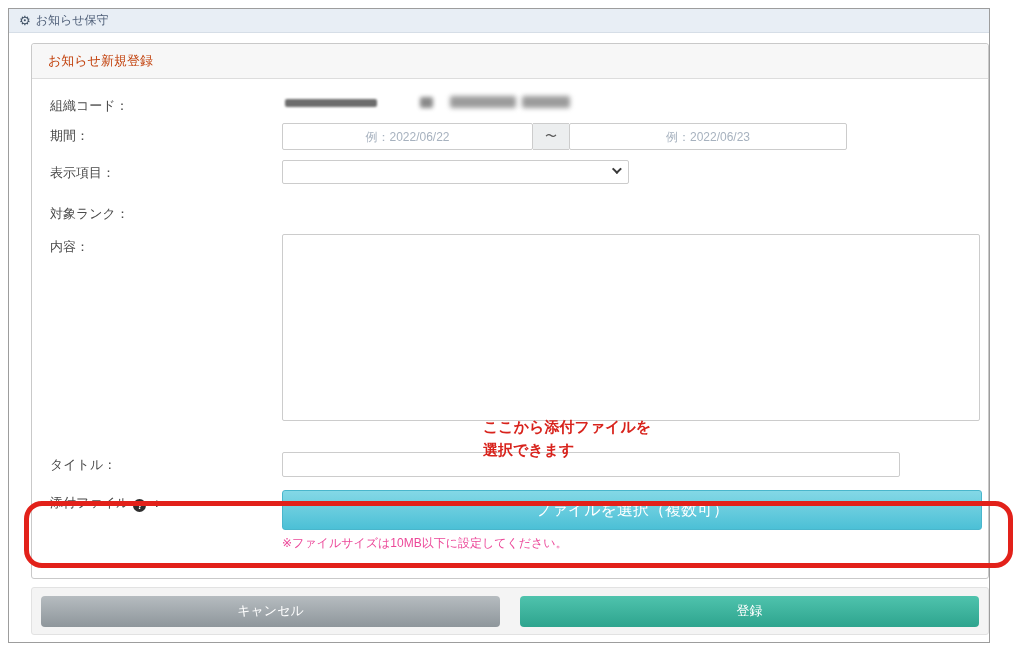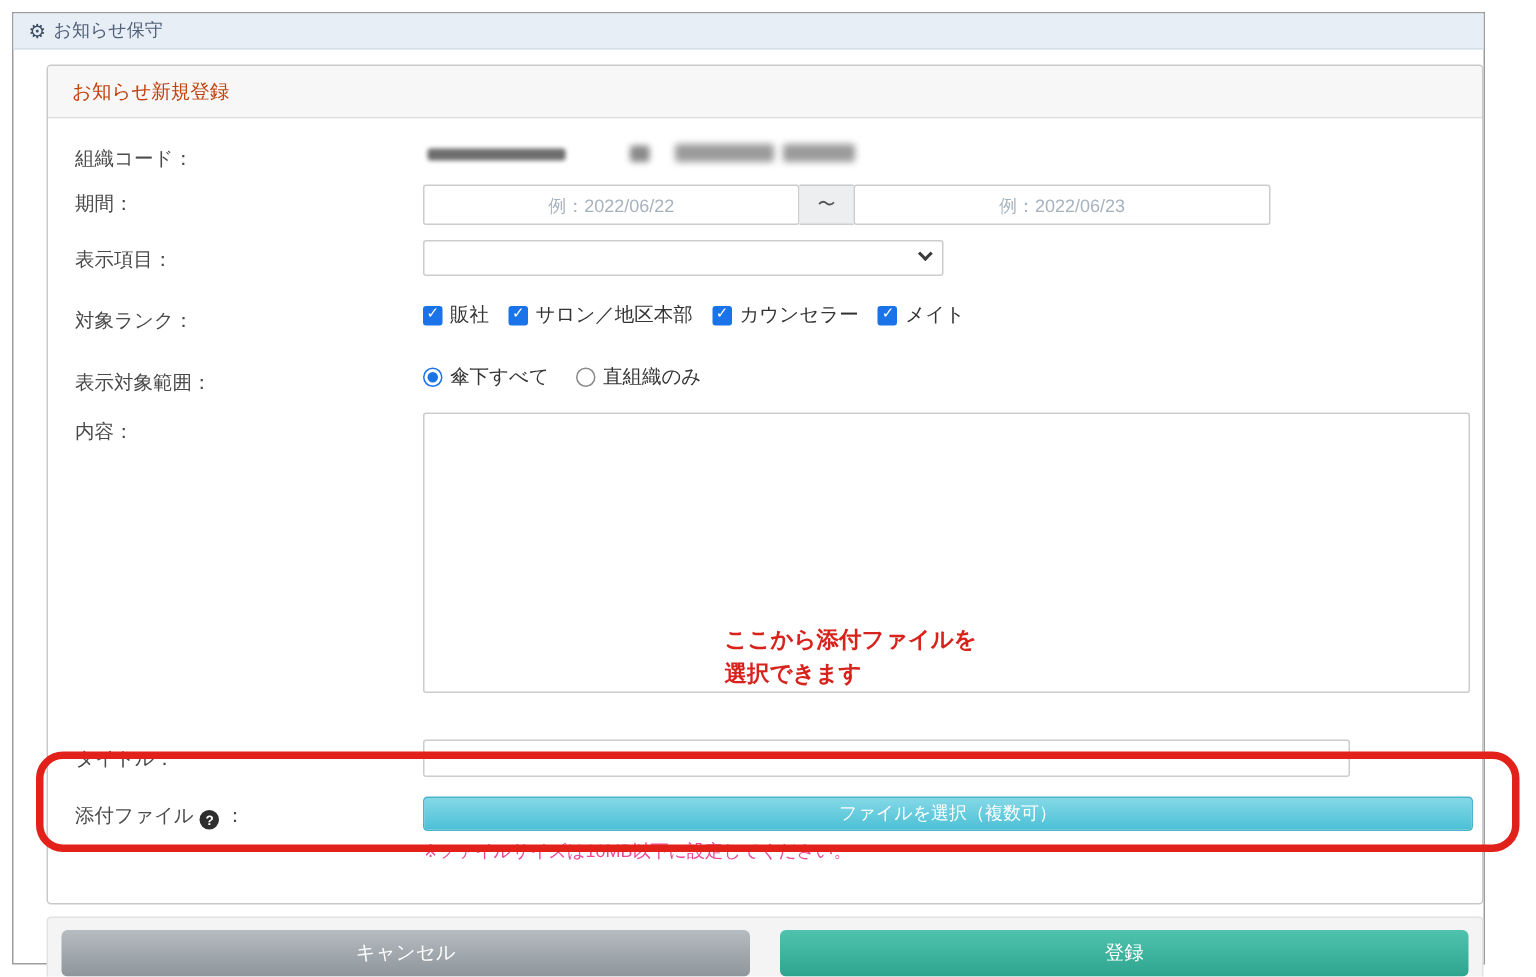--- a/index.html
+++ b/index.html
@@ -83,22 +83,22 @@
   .content-area { width:698px; height:187px; border:1px solid #ccc; border-radius:2px;
                   resize:none; outline:none; font-family:inherit; font-size:12px; padding:6px 8px; }
 
   
   .row-attach { margin-top:13px; }
   .lbl-attach { display:flex; align-items:flex-end; gap:4px; }
   .help { width:13px; height:13px; border-radius:50%; background:#2e2e2e; color:#fff;
           font-size:9px; font-weight:bold; display:inline-flex; align-items:center;
           justify-content:center; }
   .attach-col { display:flex; flex-direction:column; }
-  .file-btn { width:700px; height:23px; border:1px solid #49b6cc; border-radius:3px;
-              background:linear-gradient(#84d8e6,#4cc0d6); color:#fff; font-size:12px;
+  .file-btn { width:700px; height:40px; border:1px solid #49b6cc; border-radius:3px;
+              background:linear-gradient(#84d8e6,#4cc0d6); color:#fff; font-size:16px;
               font-family:inherit; cursor:pointer; }
   .file-note { margin-top:5px; font-size:12px; color:#ec4899; }
 
   
   .footer { width:958px; margin-top:8px; height:48px; background:#f4f4f4;
             border:1px solid #e2e2e2; border-radius:3px; display:flex;
             align-items:center; gap:20px; padding:0 9px; }
   .btn { flex:1; height:31px; border:none; border-radius:4px; color:#fff;
          font-size:13px; font-family:inherit; cursor:pointer; }
   .btn-cancel { background:linear-gradient(#b6bcc0,#8e969b); }
@@ -148,53 +148,22 @@
         <div class="row row-select">
           <span class="lbl">表示項目：</span>
           <div class="sel">
             <span class="sel-value"></span>
             <span class="chev"></span>
           </div>
         </div>
 
         <div class="row row-rank">
           <span class="lbl">対象ランク：</span>
-          <div class="fields">
-            <span class="cb">
-              <span class="cbbox on"></span>
-              <span class="cb-label">販社</span>
-            </span>
-            <span class="cb">
-              <span class="cbbox on"></span>
-              <span class="cb-label">サロン／地区本部</span>
-            </span>
-            <span class="cb">
-              <span class="cbbox on"></span>
-              <span class="cb-label">カウンセラー</span>
-            </span>
-            <span class="cb">
-              <span class="cbbox on"></span>
-              <span class="cb-label">メイト</span>
-            </span>
-          </div>
-        </div>
-
-        <div class="row row-scope">
-          <span class="lbl">表示対象範囲：</span>
-          <div class="fields">
-            <span class="rd">
-              <span class="rdcirc on"></span>
-              <span class="rd-label">傘下すべて</span>
-            </span>
-            <span class="rd">
-              <span class="rdcirc"></span>
-              <span class="rd-label">直組織のみ</span>
-            </span>
-          </div>
-        </div>
+        </div>
+
 
         <div class="row row-content">
           <span class="lbl">内容：</span>
           <textarea class="content-area" style=""></textarea>
         </div>
 
         <div class="row row-title">
           <span class="lbl">タイトル：</span>
           <input class="title-input" type="text" style="">
         </div>

